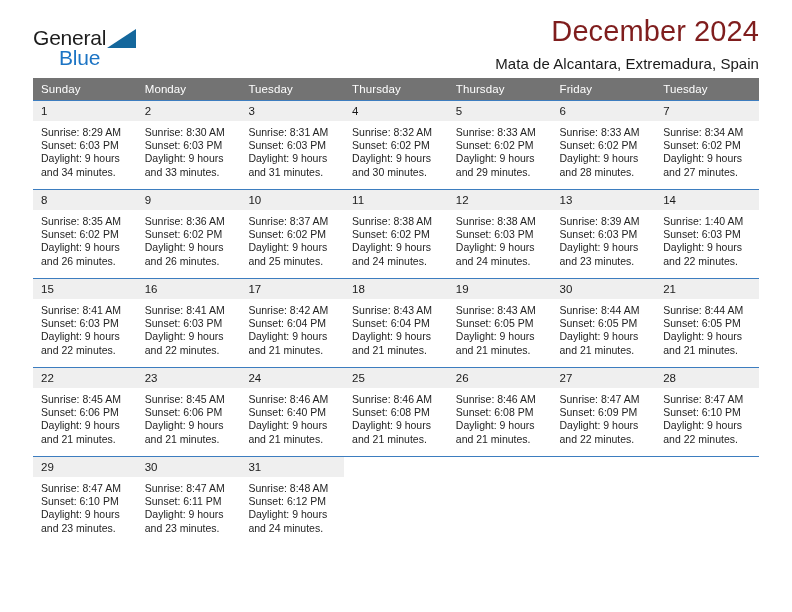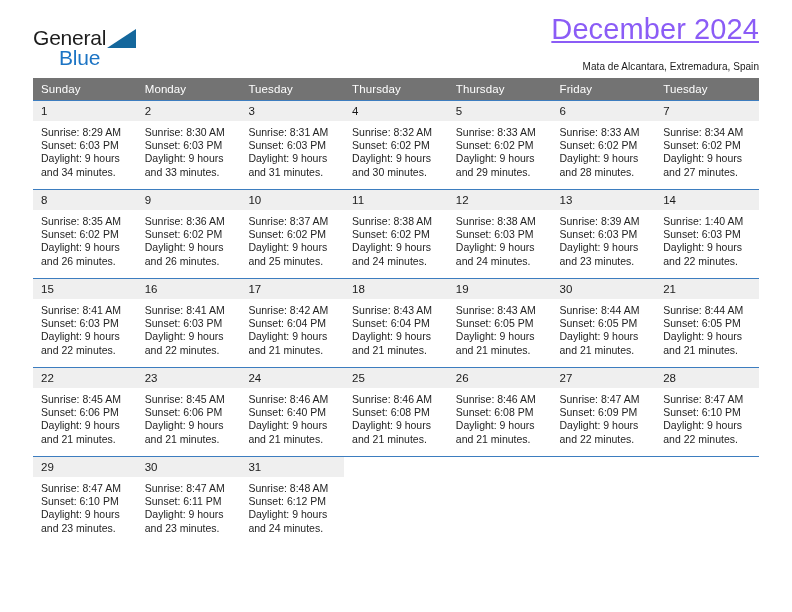--- a/index.html
+++ b/index.html
@@ -67,29 +67,28 @@
     border-bottom: 19px solid #14679c;
   }
 
   .title-block {
     text-align: right;
     padding-top: 0px;
   }
   .cal-title {
     font-size: 29px;
     font-weight: normal;
-    color: #8b5cf6;
+    color: #7f1d1d;
     line-height: 1.05;
     letter-spacing: 0.1px;
-    text-decoration: underline;
   }
   .cal-subtitle {
-    font-size: 10px;
+    font-size: 15px;
     color: #1a1a1a;
-    margin-top: 17px;
+    margin-top: 9px;
     letter-spacing: 0.05px;
   }
 
   
   .calendar {
     width: 726px;
     margin-top: 6px;
     border-collapse: collapse;
     table-layout: fixed;
   }

